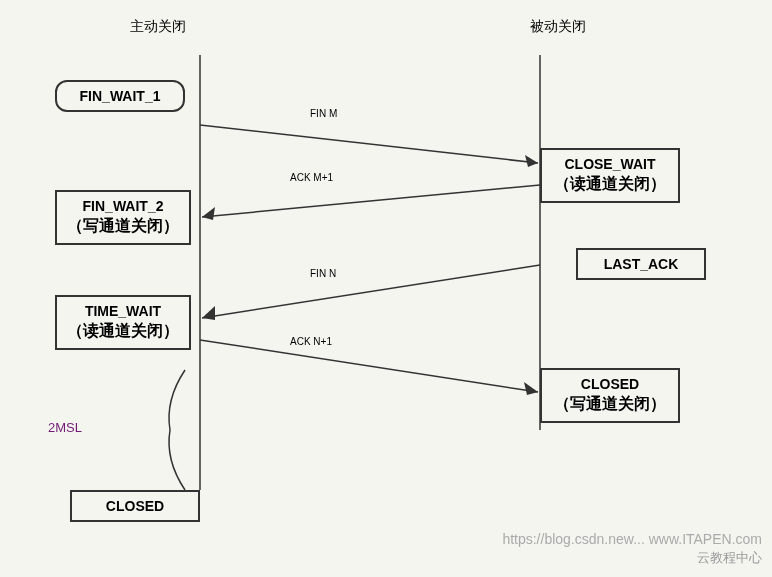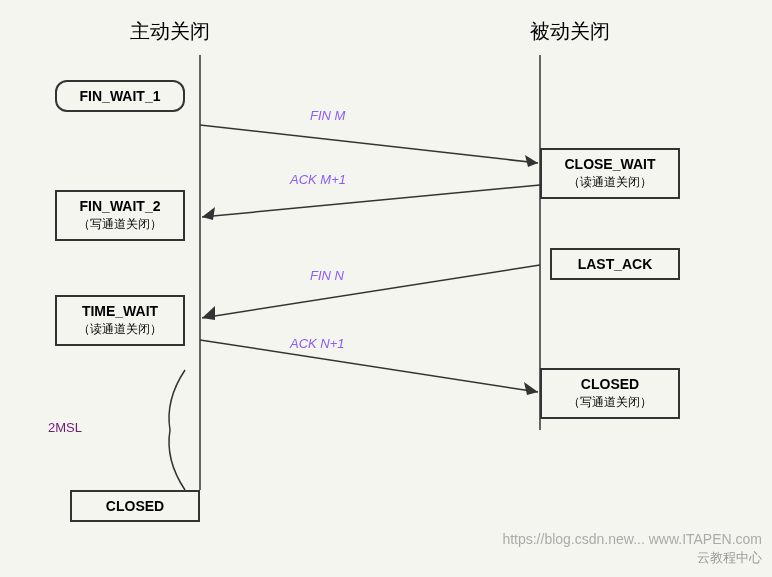--- a/index.html
+++ b/index.html
@@ -20,34 +20,33 @@
     .state-box {
       position: absolute;
       border: 2px solid #333;
       background: #f5f5f0;
       text-align: center;
       padding: 6px 10px;
       font-weight: bold;
       font-size: 14px;
     }
     .state-box .sub-text {
-      font-weight: normal;
-      font-size: 12px;
+      font-weight: bold;
+      font-size: 16px;
       margin-top: 2px;
     }
     .section-label {
       position: absolute;
-      font-size: 20px;
+      font-size: 14px;
       text-align: center;
     }
     .arrow-label {
       position: absolute;
-      font-size: 13px;
-      color: #8b5cf6;
-      font-style: italic;
+      font-size: 10px;
+      color: #000000;
     }
     svg.arrows {
       position: absolute;
       top: 0; left: 0;
       width: 772px;
       height: 577px;
       pointer-events: none;
     }
     .watermark {
       position: absolute;
@@ -94,21 +93,21 @@
 
   <div class="state-box" style="left: 70px; top: 490px; min-width: 130px;">
     <span>CLOSED</span>
   </div>
 
   <div class="state-box" style="left: 540px; top: 148px; min-width: 140px;">
     <span>CLOSE_WAIT</span>
     <div class="sub-text">（读通道关闭）</div>
   </div>
 
-  <div class="state-box" style="left: 550px; top: 248px; min-width: 130px; text-align: center;">
+  <div class="state-box" style="left: 576px; top: 248px; min-width: 130px; text-align: center;">
     <span>LAST_ACK</span>
   </div>
 
   <div class="state-box" style="left: 540px; top: 368px; min-width: 140px;">
     <span>CLOSED</span>
     <div class="sub-text">（写通道关闭）</div>
   </div>
 
   <div class="arrow-label" style="left: 310px; top: 108px;">FIN M</div>
   <div class="arrow-label" style="left: 290px; top: 172px;">ACK M+1</div>

